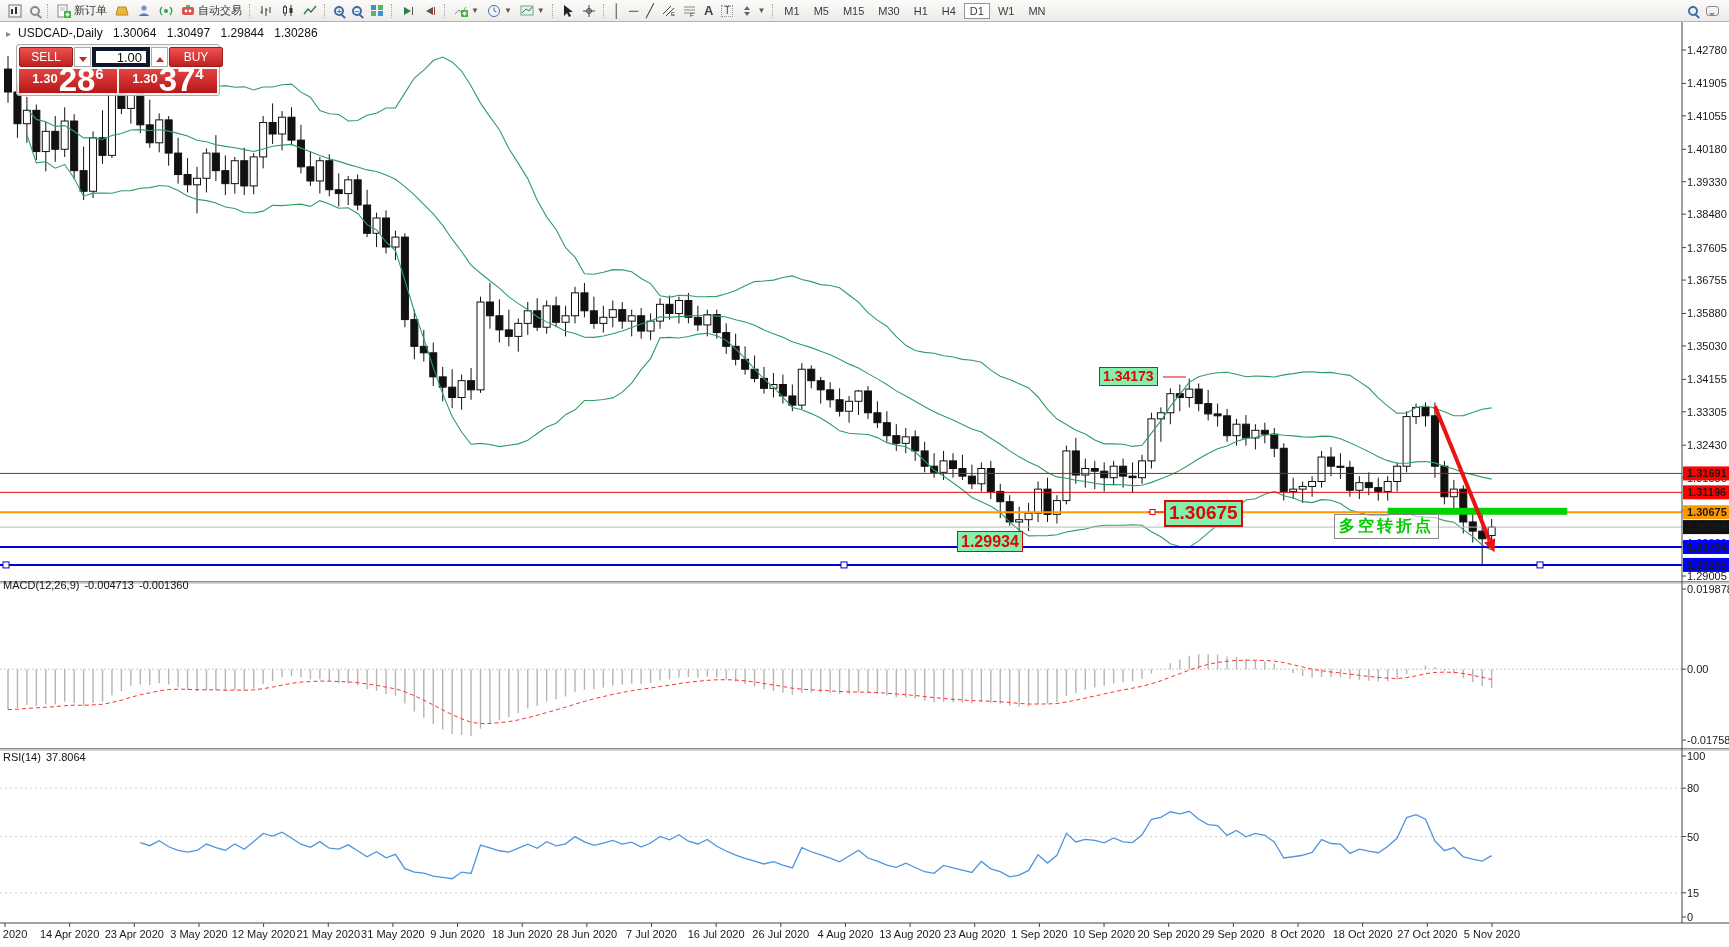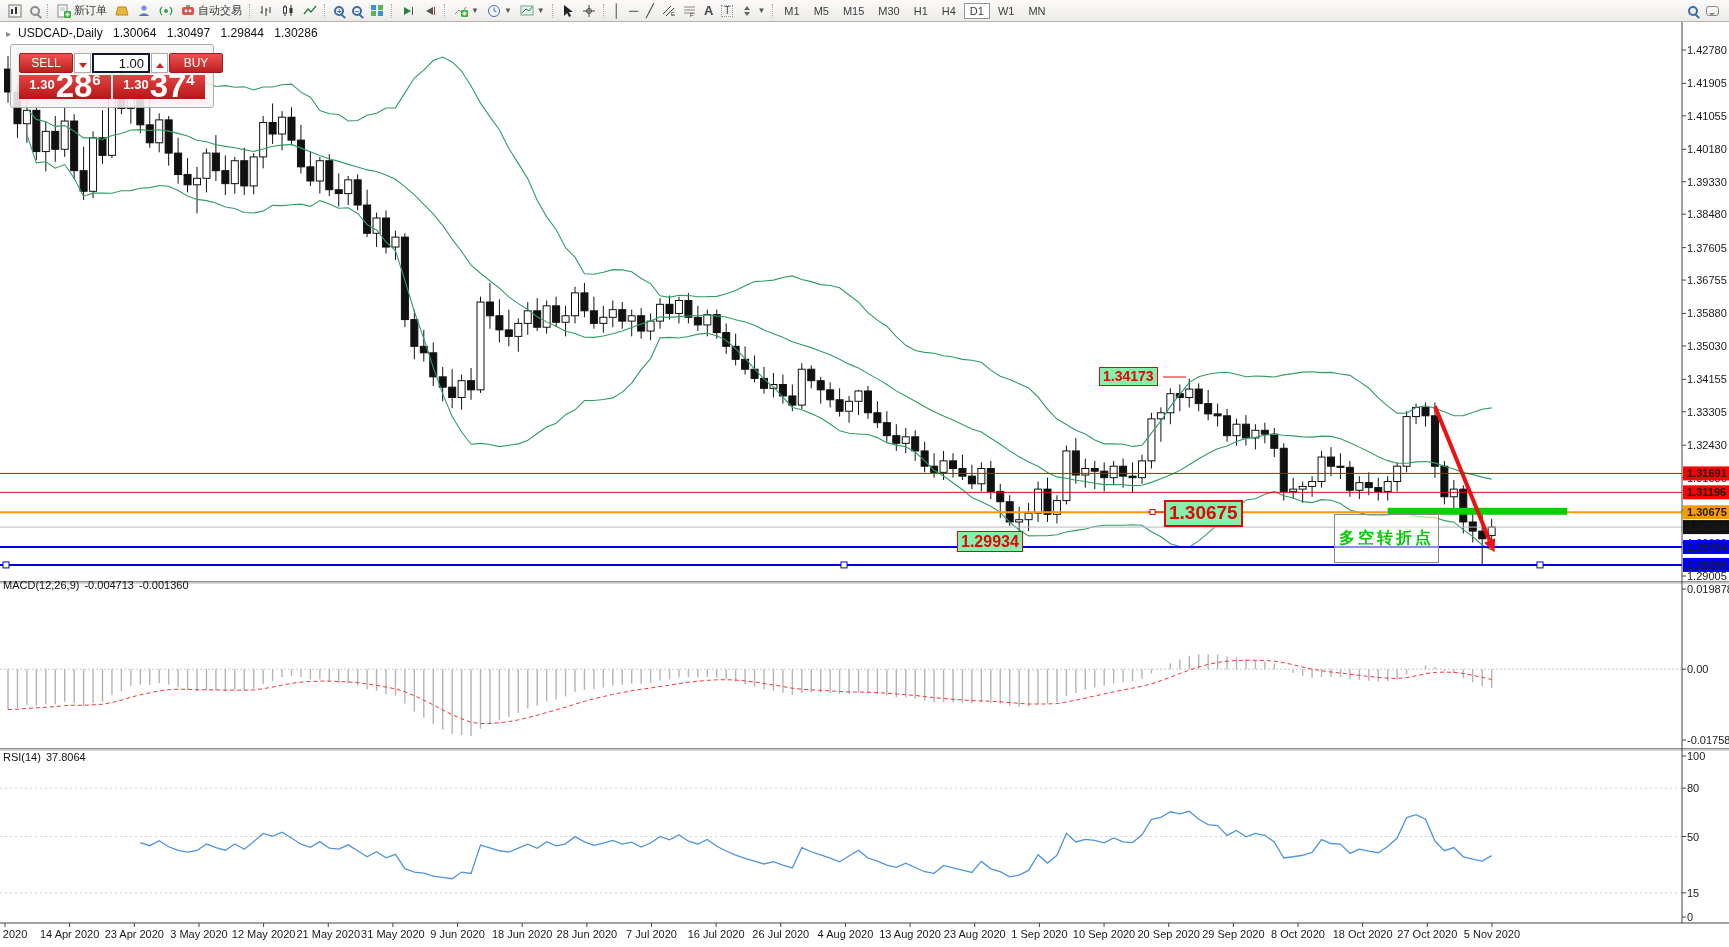--- a/index.html
+++ b/index.html
@@ -37,33 +37,33 @@
   .sym-glyph { color:#888; font-size:10px; margin-right:2px; }
   .ind-label { left:3px; font-size:11px; color:#111; }
   .ind-label span { margin-right:5px; }
   .ann { background:#86efac; border:1px solid #dd0808; color:#dd0808; padding:0 3px;
     font-weight:700; line-height:1.2; }
   .ann-peak  { left:1099px; top:345px; font-size:14px; }
   .ann-pivot { left:1164px; top:478px; font-size:19px; border-width:2px; }
   .ann-low   { left:939px;  top:509px; font-size:16px;margin-left:18px; }
   .ann-text  { left:1334px; top:492px; color:#00cc00; border:1px solid #8a8a8a;
     background:rgba(255,255,255,.55); font-size:16px; font-weight:700; letter-spacing:3px;
-    padding:13px 4px; }
+    padding:1px 4px; }
   
-  .quote-panel { left:10px; top:22px; width:204px; background:rgba(246,245,244,.88);
-    border:1px solid #aeaca9; border-radius:3px; padding:8px; z-index:6; }
+  .quote-panel { left:16px; top:22px; width:204px; background:rgba(246,245,244,.88);
+    border:1px solid #aeaca9; border-radius:3px; padding:2px; z-index:6; }
   .qp-row1 { display:flex; height:20px; gap:1px; }
   .qp-sell,.qp-buy { flex:0 0 54px; color:#fff; font-size:12px; font-weight:400;
     border:1px solid #9c1d1d; border-radius:2px;
     background:linear-gradient(#ef5050,#c01f1f); }
   .qp-spin { flex:0 0 17px; background:#fff; border:1px solid #ababab; position:relative; }
   .tri { width:0; height:0; border-left:4px solid transparent; border-right:4px solid transparent;
     display:inline-block; }
   .tri.up { border-bottom:5px solid #c22; } .tri.down { border-top:5px solid #c22; }
-  .qp-vol { flex:1 1 auto; width:58px; border:2px solid #0f172a; font-size:13px;
+  .qp-vol { flex:1 1 auto; width:58px; border:4px solid #0f172a; font-size:13px;
     text-align:right; padding-right:4px; color:#111; }
   .qp-row2 { display:flex; gap:2px; margin-top:2px; }
   .qp-price { flex:1 1 50%; height:24px; color:#fff; display:flex; align-items:center;
     justify-content:center; border-radius:0; padding-bottom:2px;
     background:linear-gradient(#e24444,#b81616); }
   .qp-small { font-size:13px; font-weight:700; margin:0 1px 4px 0; }
   .qp-big { font-size:33px; font-weight:600; line-height:.95; }
   .qp-sup { font-size:15px; font-weight:700; margin-bottom:14px; }
 </style>
 </head>

